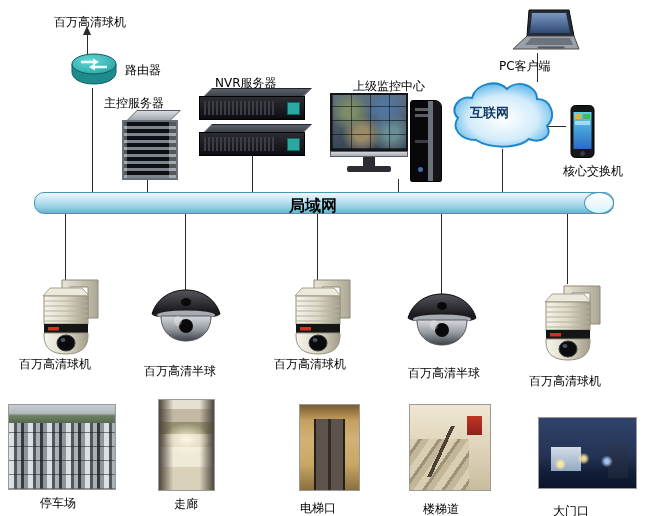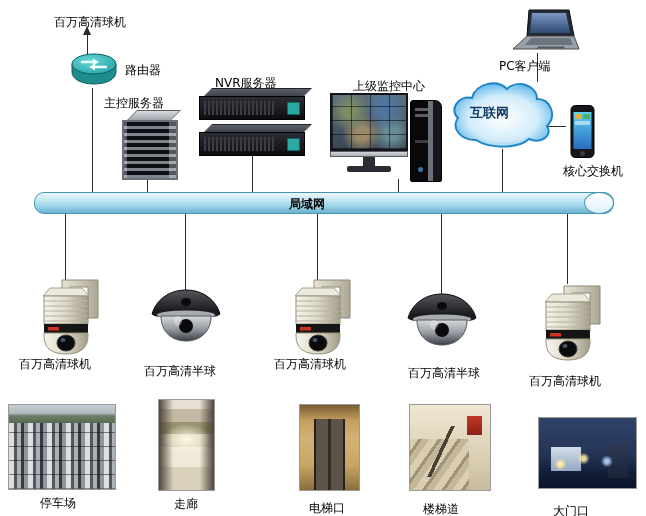--- a/index.html
+++ b/index.html
@@ -23,21 +23,21 @@
   
   .lan-bar{
     position:absolute;left:34px;top:192px;width:578px;height:20px;
     background:linear-gradient(180deg,#eef8fc 0%,#c3e7f3 35%,#9ed4e8 65%,#6cb2cf 100%);
     border:1px solid #4796b4;border-radius:10px;
   }
   .lan-cap{
     position:absolute;right:-1px;top:-1px;width:28px;height:20px;border-radius:50%;
     background:linear-gradient(180deg,#ffffff,#dcf0f8);border:1px solid #4796b4;
   }
-  .lan-label{position:absolute;left:289px;top:196px;font-size:12px;font-weight:bold;color:#000;white-space:nowrap;}
+  .lan-label{position:absolute;left:289px;top:196px;font-size:16px;font-weight:bold;color:#000;white-space:nowrap;}
 
   
   .switch-device{position:absolute;left:122px;top:110px;width:60px;height:68px;}
   .switch-top{
     position:absolute;left:9px;top:0;width:42px;height:10px;
     background:linear-gradient(#d9dde1,#9aa0a8);border:1px solid #55595f;
     transform:skewX(-45deg);
   }
   .switch-front{
     position:absolute;left:0;top:10px;width:52px;height:56px;
@@ -366,21 +366,21 @@
   </div>
   <div class="lbl" style="left:529px;top:374px">百万高清球机</div>
 
   <div class="scene scene-parking" style="left:8px;top:404px;width:108px;height:86px"></div>
   <div class="lbl" style="left:40px;top:496px">停车场</div>
 
   <div class="scene scene-corridor" style="left:158px;top:399px;width:57px;height:92px"></div>
   <div class="lbl" style="left:174px;top:497px">走廊</div>
 
   <div class="scene scene-elevator" style="left:299px;top:404px;width:61px;height:87px"></div>
-  <div class="lbl" style="left:309px;top:501px">电梯口</div>
+  <div class="lbl" style="left:300px;top:501px">电梯口</div>
 
   <div class="scene scene-stairway" style="left:409px;top:404px;width:82px;height:87px"></div>
   <div class="lbl" style="left:423px;top:502px">楼梯道</div>
 
   <div class="scene scene-gate" style="left:538px;top:417px;width:99px;height:72px"></div>
   <div class="lbl" style="left:553px;top:504px">大门口</div>
 
 </div>
 
 </body></html>

